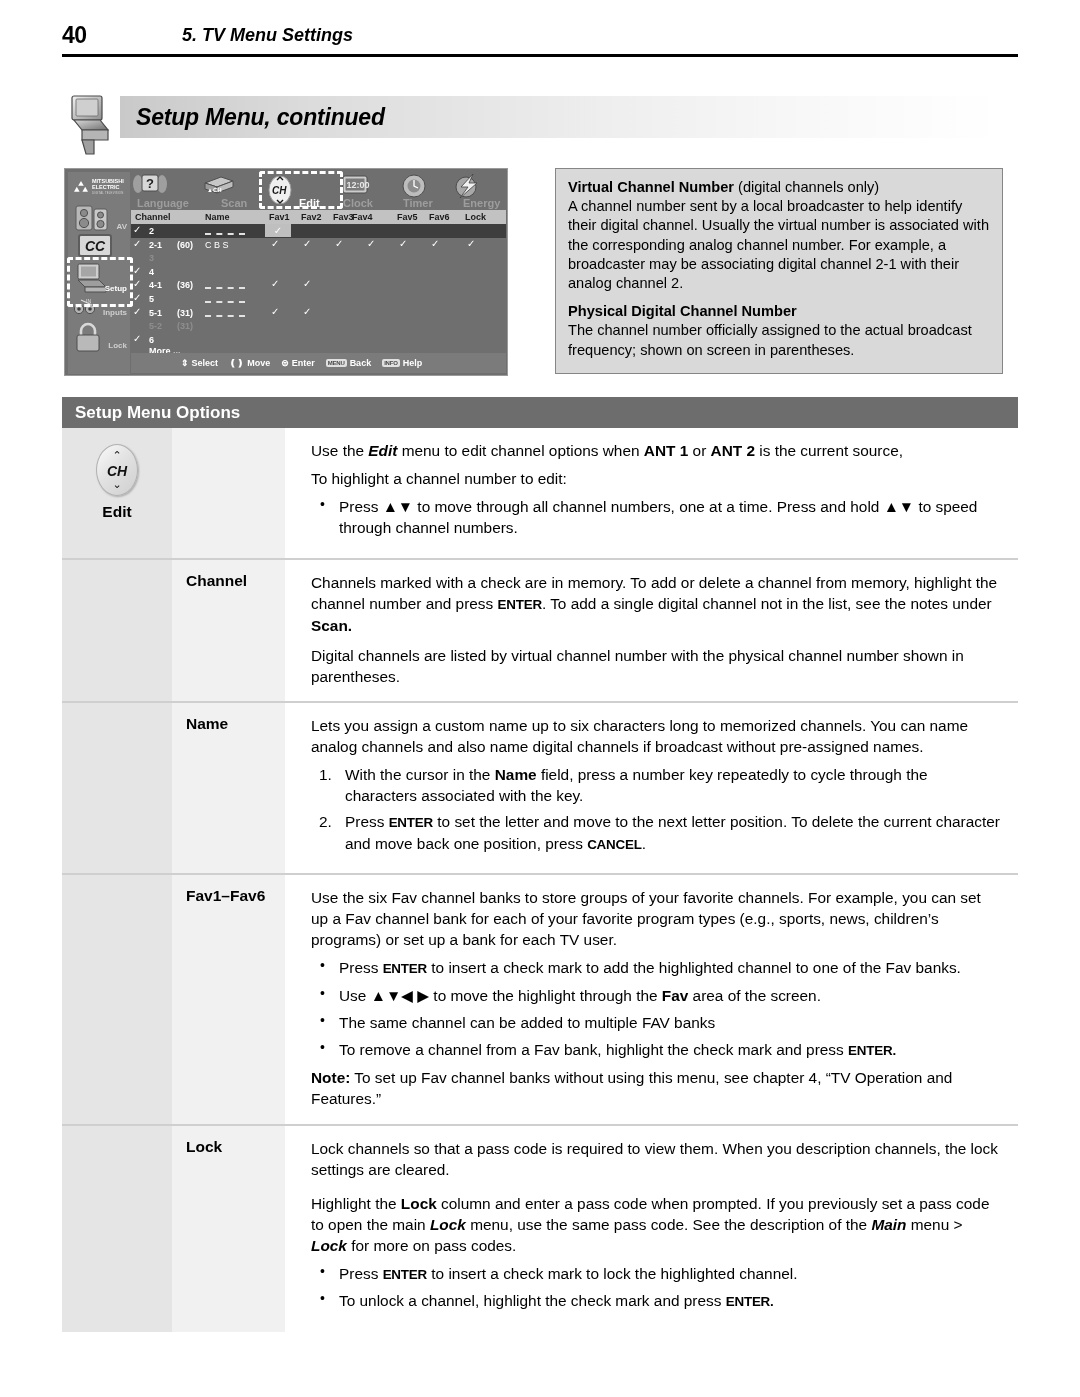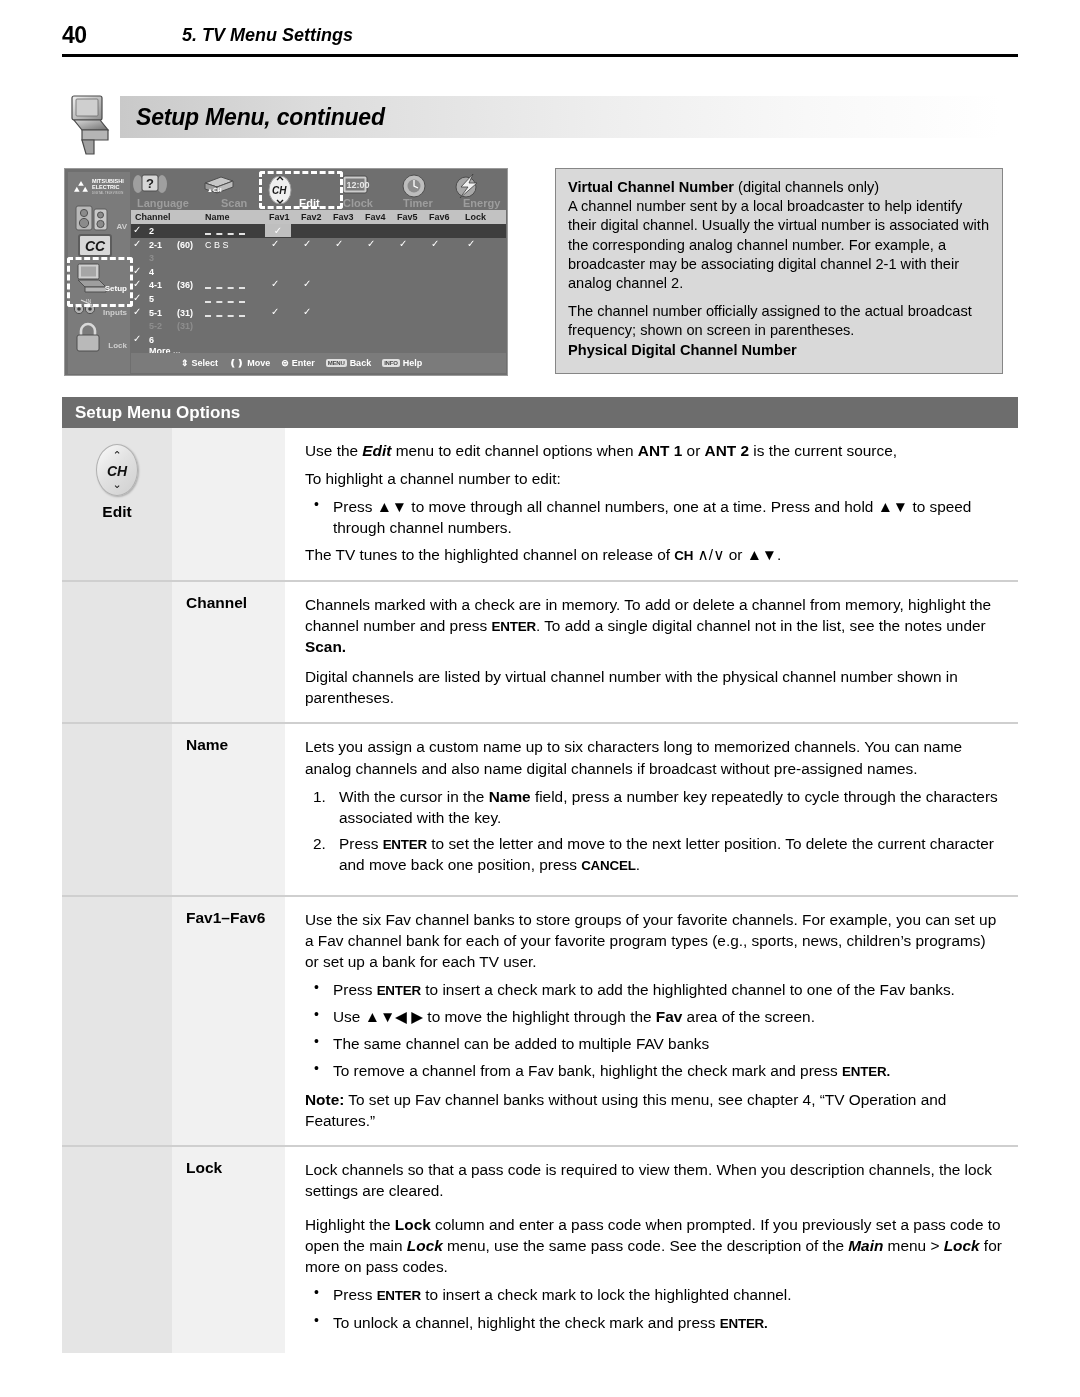--- a/index.html
+++ b/index.html
@@ -151,21 +151,21 @@
   .col-icon{
     width:110px; flex:0 0 110px; background:#e5e5e5;
   }
   .col-label{
     width:113px; flex:0 0 113px; background:#f1f1f1;
     padding:12px 0 14px 14px;
     font-size:15.5px; font-weight:bold;
   }
   .col-body{
     flex:1 1 auto; background:#ffffff;
-    padding:12px 16px 14px 20px;
+    padding:12px 16px 14px 26px;
     font-size:15.4px; line-height:1.37;
   }
   .col-body p{ margin:0 0 7px 0; }
   .col-body p:last-child{ margin-bottom:0; }
   .col-body b{ font-weight:bold; }
   .col-body i{ font-style:italic; font-weight:bold; }
 
   .kbd{
     font-family:"Liberation Sans", sans-serif;
     font-weight:bold; font-size:13.4px; letter-spacing:-0.2px;
@@ -364,21 +364,21 @@
     </div>
   </div>
 
   <div class="tv-table">
     <div class="thead">
       <div class="th" style="left:4px">Channel</div>
       <div class="th" style="left:74px">Name</div>
       <div class="th" style="left:138px">Fav1</div>
       <div class="th" style="left:170px">Fav2</div>
       <div class="th" style="left:202px">Fav3</div>
-      <div class="th" style="left:234px">Fav4</div>
+      <div class="th" style="left:221px">Fav4</div>
       <div class="th" style="left:266px">Fav5</div>
       <div class="th" style="left:298px">Fav6</div>
       <div class="th" style="left:334px">Lock</div>
     </div>
     <div id="tv-rows">
         <div class="trow sel">
           <span class="chk" style="left: 2px; top: 0px;">✓</span>
           <span class="cell" style="left: 18px; top: 2px;">2</span>
           <span class="dashline" style="left: 74px; top: 9px;"></span>
           <span class="chk-hl" style="left: 134px; top: 0px;">✓</span>
@@ -465,22 +465,22 @@
     </div>
   </div>
 </div>
 
 <div class="infobox">
   <p>
     <b>Virtual Channel Number</b><span> (digital channels only)</span>
   </p>
   <p>A channel number sent by a local broadcaster to help identify their digital channel.  Usually the virtual number is associated with the corresponding analog channel number.  For example, a broadcaster may be associating digital channel 2-1 with their analog channel 2.</p>
   <div class="gap"></div>
+  <p><b>Physical Digital Channel Number</b></p>
   <p>The channel number officially assigned to the actual broadcast frequency; shown on screen in parentheses.</p>
-  <p><b>Physical Digital Channel Number</b></p>
 </div>
 
 <div class="sect-header">
   <span>Setup Menu Options</span>
 </div>
 
 <div class="opt-table">
 
   <div class="opt-row">
     <div class="col-icon">
@@ -497,23 +497,20 @@
     <div class="col-body">
       <p>
         <span>Use the </span><i>Edit</i><span> menu to edit channel options when </span><b>ANT 1</b><span> or </span><b>ANT 2</b><span> is the current source,</span>
       </p>
       <p>To highlight a channel number to edit:</p>
       <ul class="bul">
         <li>
           <span>Press </span><span>▲▼</span><span> to move through all channel numbers, one at a time.  Press and hold </span><span>▲▼</span><span> to speed through channel numbers.</span>
         </li>
       </ul>
-      <p style="margin-top:4px">
-        <span>The TV tunes to the highlighted channel on release of </span><span class="kbd">CH</span><span> ∧/∨ or  </span><span>▲▼</span><span>.</span>
-      </p>
     </div>
   </div>
 
   <div class="opt-row">
     <div class="col-icon"></div>
     <div class="col-label">Channel</div>
     <div class="col-body">
       <p>
         <span>Channels marked with a check are in memory.  To add or delete a channel from memory, highlight the channel number and press </span><span class="kbd">ENTER</span><span>.  To add a single digital channel not in the list, see the notes under </span><b>Scan.</b>
       </p>

